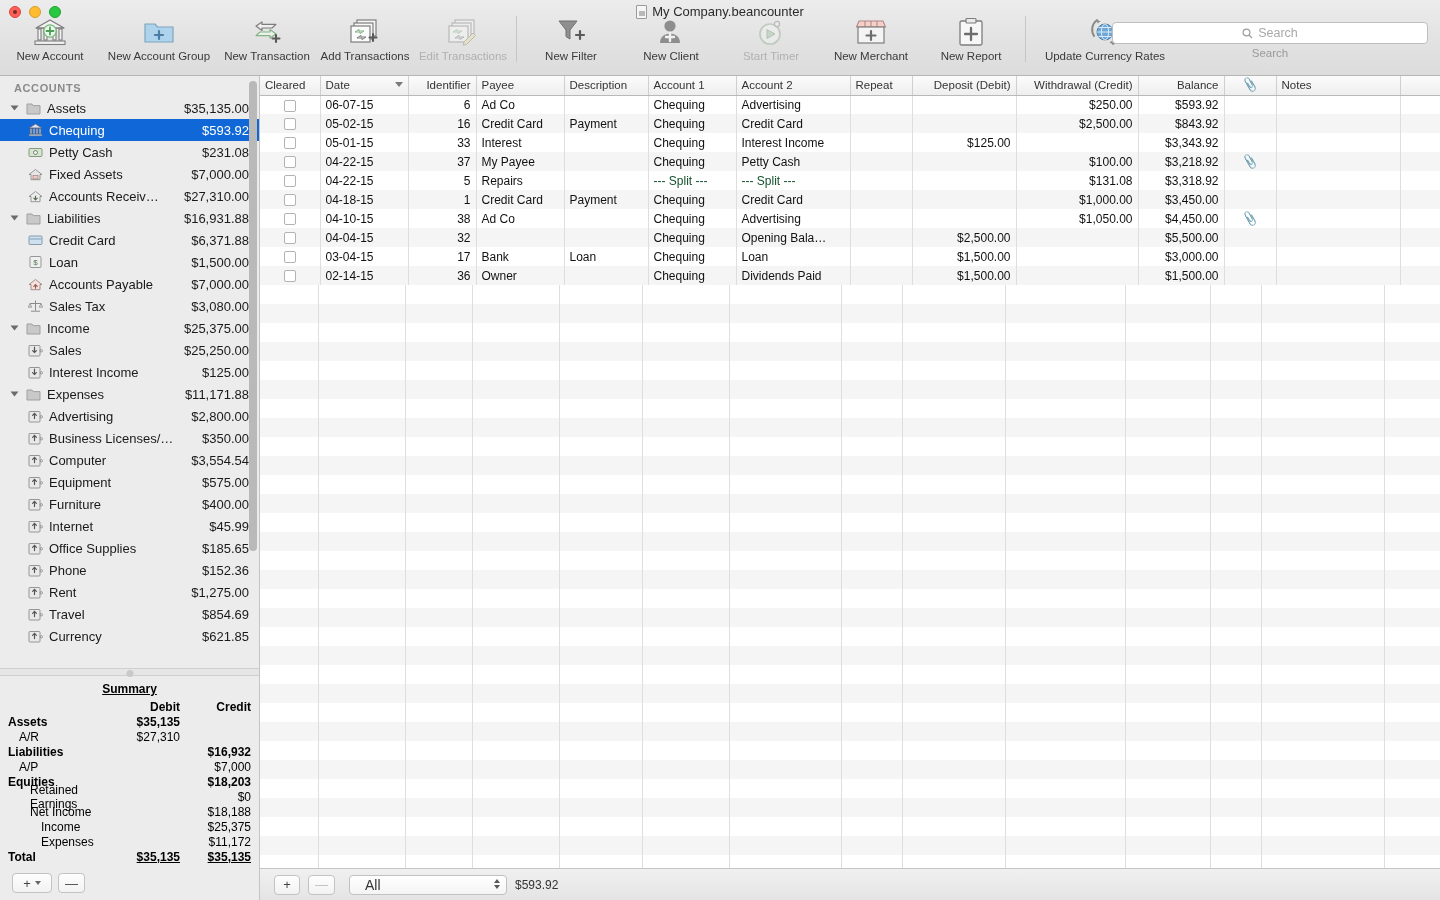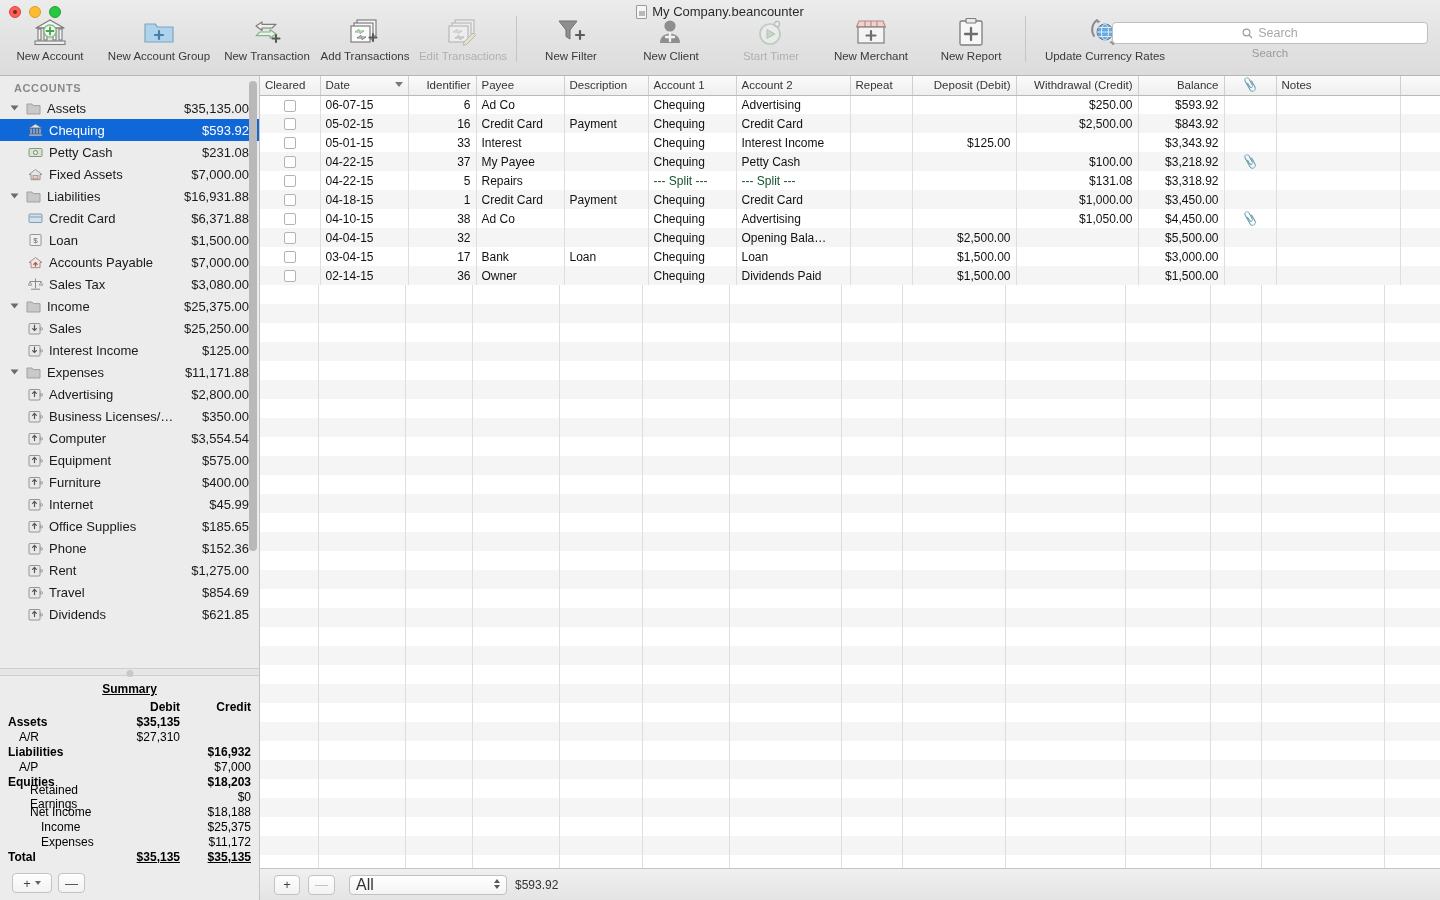--- a/index.html
+++ b/index.html
@@ -139,21 +139,21 @@
   .fr-cells .c { border-right: 1px solid #dedede; height: 19px; }
 
   .statusbar {
     height: 32px; flex: 0 0 32px; border-top: 1px solid #c4c4c4;
     background: linear-gradient(to bottom,#f0f0f0,#e4e4e4);
     display: flex; align-items: center; padding: 0 12px 0 14px; gap: 8px; font-size: 12px; color: #333;
   }
   .select-box {
     height: 20px; width: 158px; border: 1px solid #c1c1c1; border-radius: 4px;
     background: linear-gradient(to bottom,#ffffff,#f4f4f4);
-    display: flex; align-items: center; padding: 0 6px; font-size: 16px; position: relative; margin-left: 6px;
+    display: flex; align-items: center; padding: 0 15px; font-size: 14px; position: relative; margin-left: 6px;
   }
   .select-box .arrows { position: absolute; right: 6px; top: 3px; display: flex; flex-direction: column; gap: 2px; }
   .ar-up { width:0;height:0;border-left:3.5px solid transparent;border-right:3.5px solid transparent;border-bottom:4px solid #585858; }
   .ar-dn { width:0;height:0;border-left:3.5px solid transparent;border-right:3.5px solid transparent;border-top:4px solid #585858; }
   .sb-center { flex: 1 1 auto; text-align: center; }
   .sb-right { flex: 0 0 auto; }
 </style>
 </head>
 <body>
 
@@ -363,20 +363,30 @@
             <div class="row child">
               <span class="ico">
                 <svg width="15" height="13" viewBox="0 0 15 13">
                   <path d="M7.5 1.5 14 6.5h-2v5.2H3V6.5H1Z" fill="#e6e6e6" stroke="#8c8c8c" stroke-width=".9"></path>
                   <rect x="5" y="7.5" width="5" height="3.4" fill="#f1c9c4" stroke="#a0807c" stroke-width=".7"></rect>
                 </svg>
               </span>
     <span class="nm">Fixed Assets</span>
     <span class="am">$7,000.00</span>
             </div>
+            <div class="row child">
+              <span class="ico">
+                <svg width="15" height="13" viewBox="0 0 15 13">
+                  <path d="M7.5 1.5 14 6.5h-2v5.2H3V6.5H1Z" fill="#eee" stroke="#8c8c8c" stroke-width=".9"></path>
+                  <path d="M7.5 6v3.6M5.8 8.2l1.7 1.7 1.7-1.7" fill="none" stroke="#5d6b58" stroke-width="1.2" stroke-linecap="round"></path>
+                </svg>
+              </span>
+    <span class="nm">Accounts Receiv…</span>
+    <span class="am">$27,310.00</span>
+            </div>
             <div class="row group">
               <span class="tw">
                 <i class="tri"></i>
               </span>
               <span class="ico">
                 <svg width="15" height="13" viewBox="0 0 15 13">
                   <path d="M1 2h5l1.2 1.6H14V12H1Z" fill="#c9c9c9" stroke="#9a9a9a" stroke-width=".9"></path>
                 </svg>
               </span>
     <span class="nm">Liabilities</span>
@@ -581,21 +591,21 @@
     <span class="am">$854.69</span>
             </div>
             <div class="row child">
               <span class="ico">
                 <svg width="15" height="13" viewBox="0 0 15 13">
                   <rect x="1" y="1.5" width="11" height="10.5" rx="1" fill="#e9e9e9" stroke="#8c8c8c" stroke-width=".9"></rect>
                   <path d="M6.5 8.6V3.4M4.6 5.3l1.9-1.9 1.9 1.9" fill="none" stroke="#555" stroke-width="1.2" stroke-linecap="round"></path>
                   <circle cx="13.3" cy="6.8" r="1.2" fill="none" stroke="#8c8c8c" stroke-width=".9"></circle>
                 </svg>
               </span>
-    <span class="nm">Dividends</span>
+    <span class="nm">Currency</span>
     <span class="am">$621.85</span>
             </div>
           </div>
         <div class="sb-scrollbar"></div>
       </div>
 
       <div class="splitter">
         <span class="knob"></span>
       </div>
 

